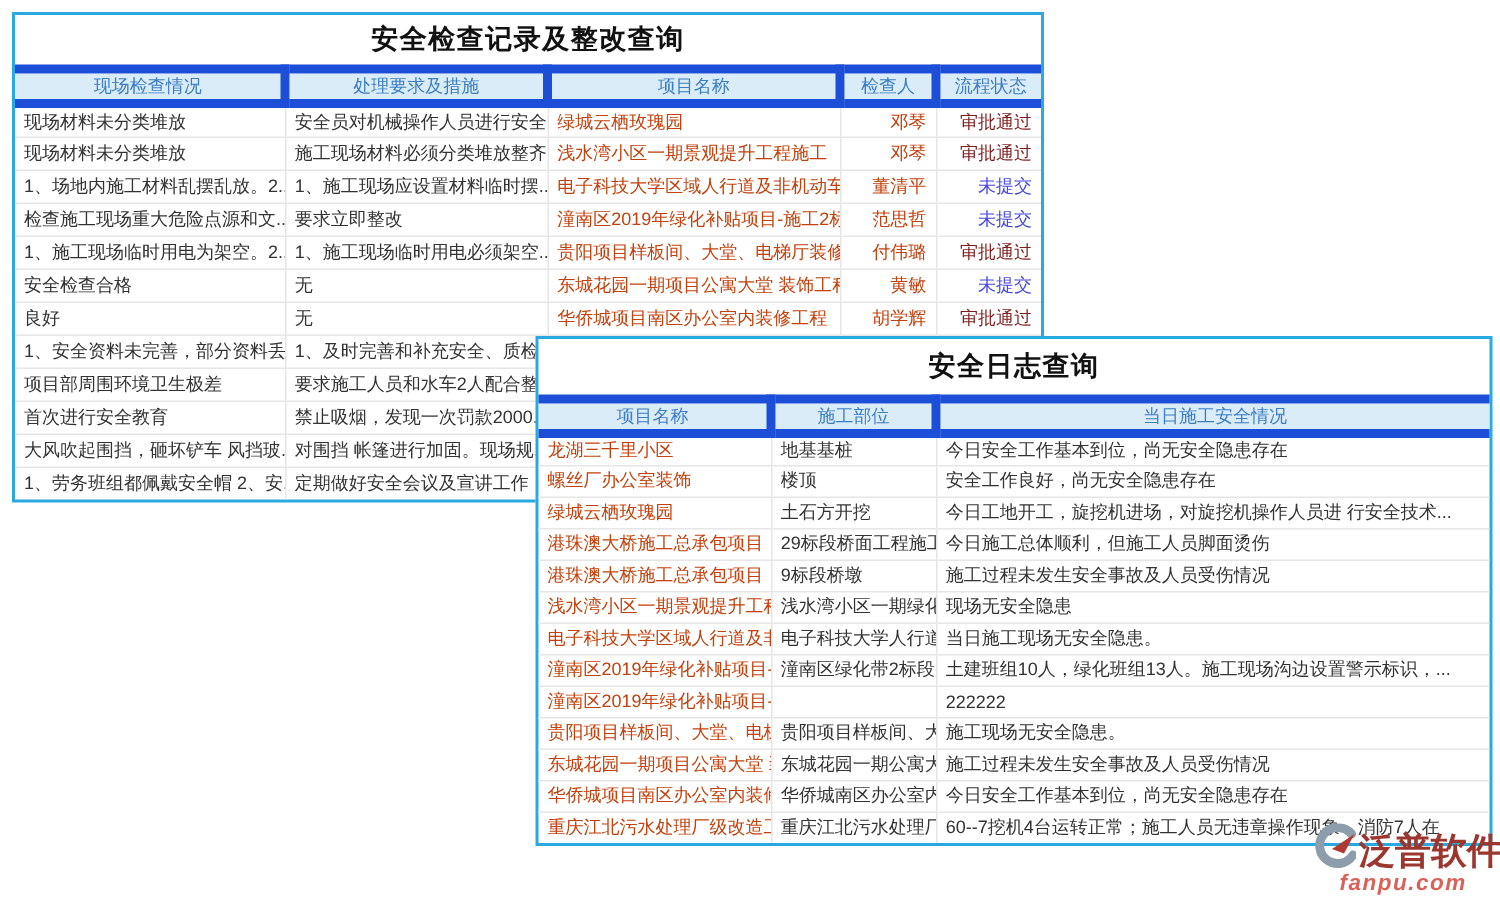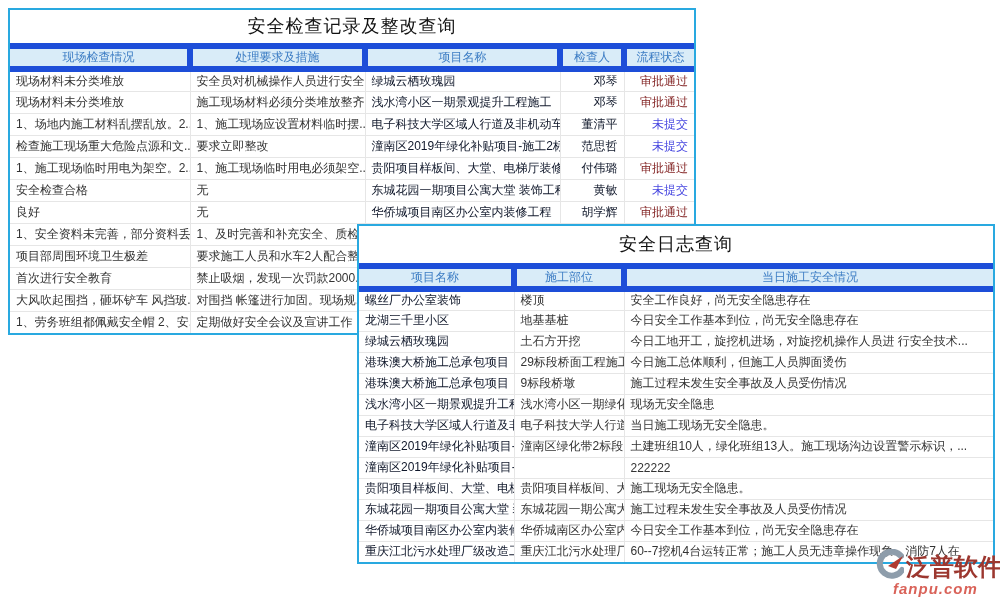--- a/index.html
+++ b/index.html
@@ -9,21 +9,21 @@
     background:#ffffff;
     font-family:"Liberation Sans", "DejaVu Sans", sans-serif;
   }
   .card {
     position:absolute; background:#ffffff;
     border:2px solid #29a9e0;
   }
   #inspection-card { left:8px; top:8px; width:688px; z-index:1; }
   #log-card { left:357px; top:224px; width:638px; z-index:10; }
   .card-title {
-    text-align:center; font-weight:normal; color:#111111;
+    text-align:center; font-weight:bold; color:#111111;
     font-size:18px; letter-spacing:1px;
   }
   #inspection-card .card-title { height:33px; line-height:33px; }
   #log-card .card-title { height:37px; line-height:37px; }
   table {
     width:100%; border-collapse:collapse; table-layout:fixed;
     font-size:12px; color:#333333;
   }
   th {
     background:#d9ecf8; color:#3d7dc4; font-weight:normal;
@@ -35,21 +35,21 @@
   td {
     height:22px; padding:0 6px; border:1px solid #e6e6e6;
     white-space:nowrap; overflow:hidden; vertical-align:middle;
   }
   #log-card td { height:21px; }
   td:first-child { border-left:none; }
   td:last-child  { border-right:none; }
   tbody tr:last-child td { border-bottom:none; }
   .al { text-align:left; }
   .ac { text-align:right; }
-  .link { color:#0f172a; cursor:pointer;margin-top:12px; }
+  .link { color:#c2410c; cursor:pointer;margin-top:12px; }
   .approved { color:#7f1d1d; }
   .unsubmitted { color:#4747e0; }
   #logo {
     position:absolute; left:876px; top:549px; z-index:30;
     display:flex; align-items:center; gap:2px;
   }
   #logo-text {
     font-size:24px; font-weight:bold; color:#9c372f; line-height:32px;
     white-space:nowrap;
   }
@@ -194,29 +194,29 @@
     <thead>
       <tr>
         <th>项目名称</th>
         <th>施工部位</th>
         <th>当日施工安全情况</th>
       </tr>
     </thead>
     <tbody>
 
         <tr>
+          <td class="al link">龙湖三千里小区</td>
+          <td class="al">地基基桩</td>
+          <td class="al">今日安全工作基本到位，尚无安全隐患存在</td>
+        </tr>
+
+        <tr>
           <td class="al link">螺丝厂办公室装饰</td>
           <td class="al">楼顶</td>
           <td class="al">安全工作良好，尚无安全隐患存在</td>
-        </tr>
-
-        <tr>
-          <td class="al link">龙湖三千里小区</td>
-          <td class="al">地基基桩</td>
-          <td class="al">今日安全工作基本到位，尚无安全隐患存在</td>
         </tr>
 
         <tr>
           <td class="al link">绿城云栖玫瑰园</td>
           <td class="al">土石方开挖</td>
           <td class="al">今日工地开工，旋挖机进场，对旋挖机操作人员进 行安全技术...</td>
         </tr>
 
         <tr>
           <td class="al link">港珠澳大桥施工总承包项目</td>

